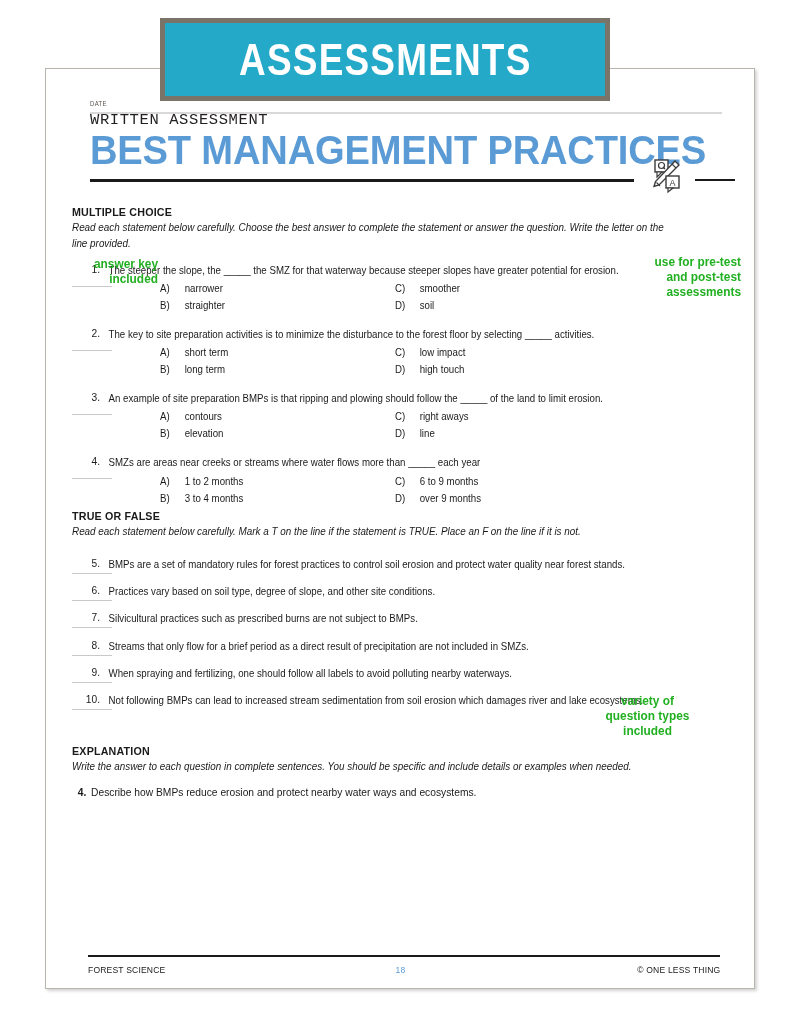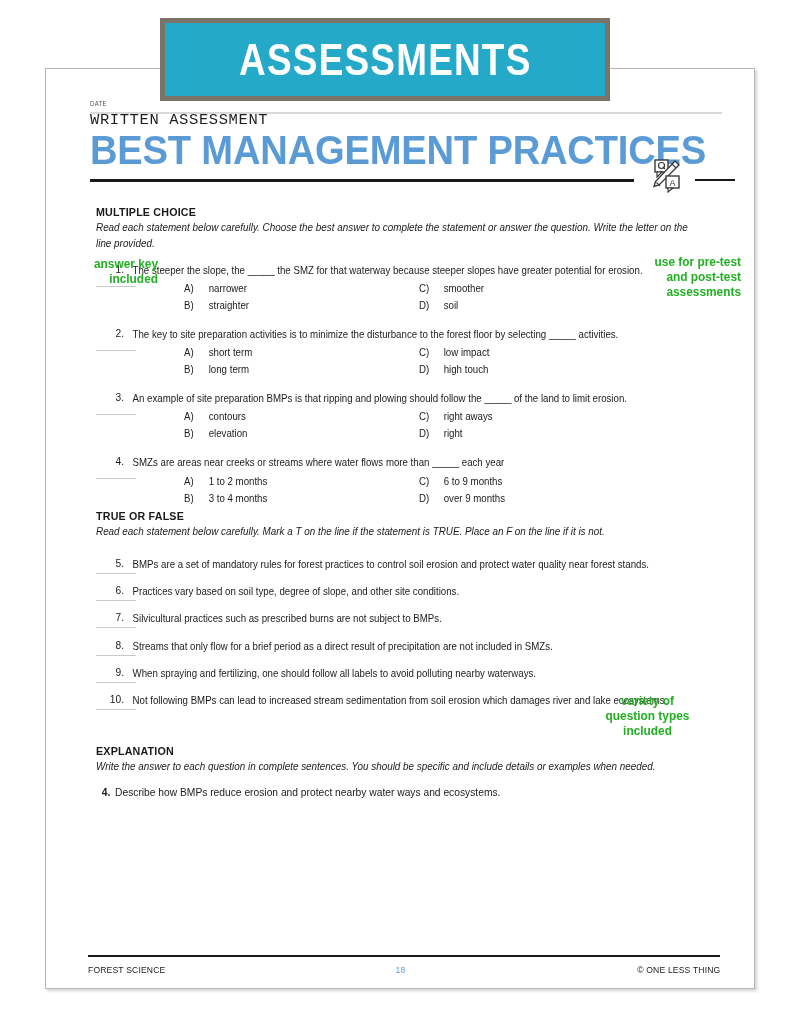--- a/index.html
+++ b/index.html
@@ -312,21 +312,21 @@
 
 <div class="anno anno-left" style="white-space:pre-line">answer key
 included</div>
 <div class="anno anno-right" style="white-space:pre-line">use for pre-test
 and post-test
 assessments</div>
 <div class="anno anno-mid" style="white-space:pre-line">variety of
 question types
 included</div>
 
-<div class="content" style="left:96px;top:206px;width:636px;">
+<div class="content" style="left:72px;top:206px;width:636px;">
 
   <div>
     <div class="section-head">MULTIPLE CHOICE</div>
     <div class="section-sub">Read each statement below carefully. Choose the best answer to complete the statement or answer the question. Write the letter on the line provided.</div>
 
     <div class="q-item" style="margin-top:12px;">
       <div class="q-blank" style="top:22px;"></div>
       <div class="q-row">
         <div class="q-num">1.</div>
         <div class="q-text">The steeper the slope, the _____ the SMZ for that waterway because steeper slopes have greater potential for erosion.</div>
@@ -402,21 +402,21 @@
             <span>right aways</span>
           </div>
         </div>
         <div class="choice-row">
           <div class="choice">
             <span class="choice-letter">B)</span>
             <span>elevation</span>
           </div>
           <div class="choice">
             <span class="choice-letter">D)</span>
-            <span>right</span>
+            <span>line</span>
           </div>
         </div>
       </div>
     </div>
 
     <div class="q-item" style="margin-top:17px;">
       <div class="q-blank" style="top:22px;"></div>
       <div class="q-row">
         <div class="q-num">4.</div>
         <div class="q-text">SMZs are areas near creeks or streams where water flows more than _____ each year</div>

